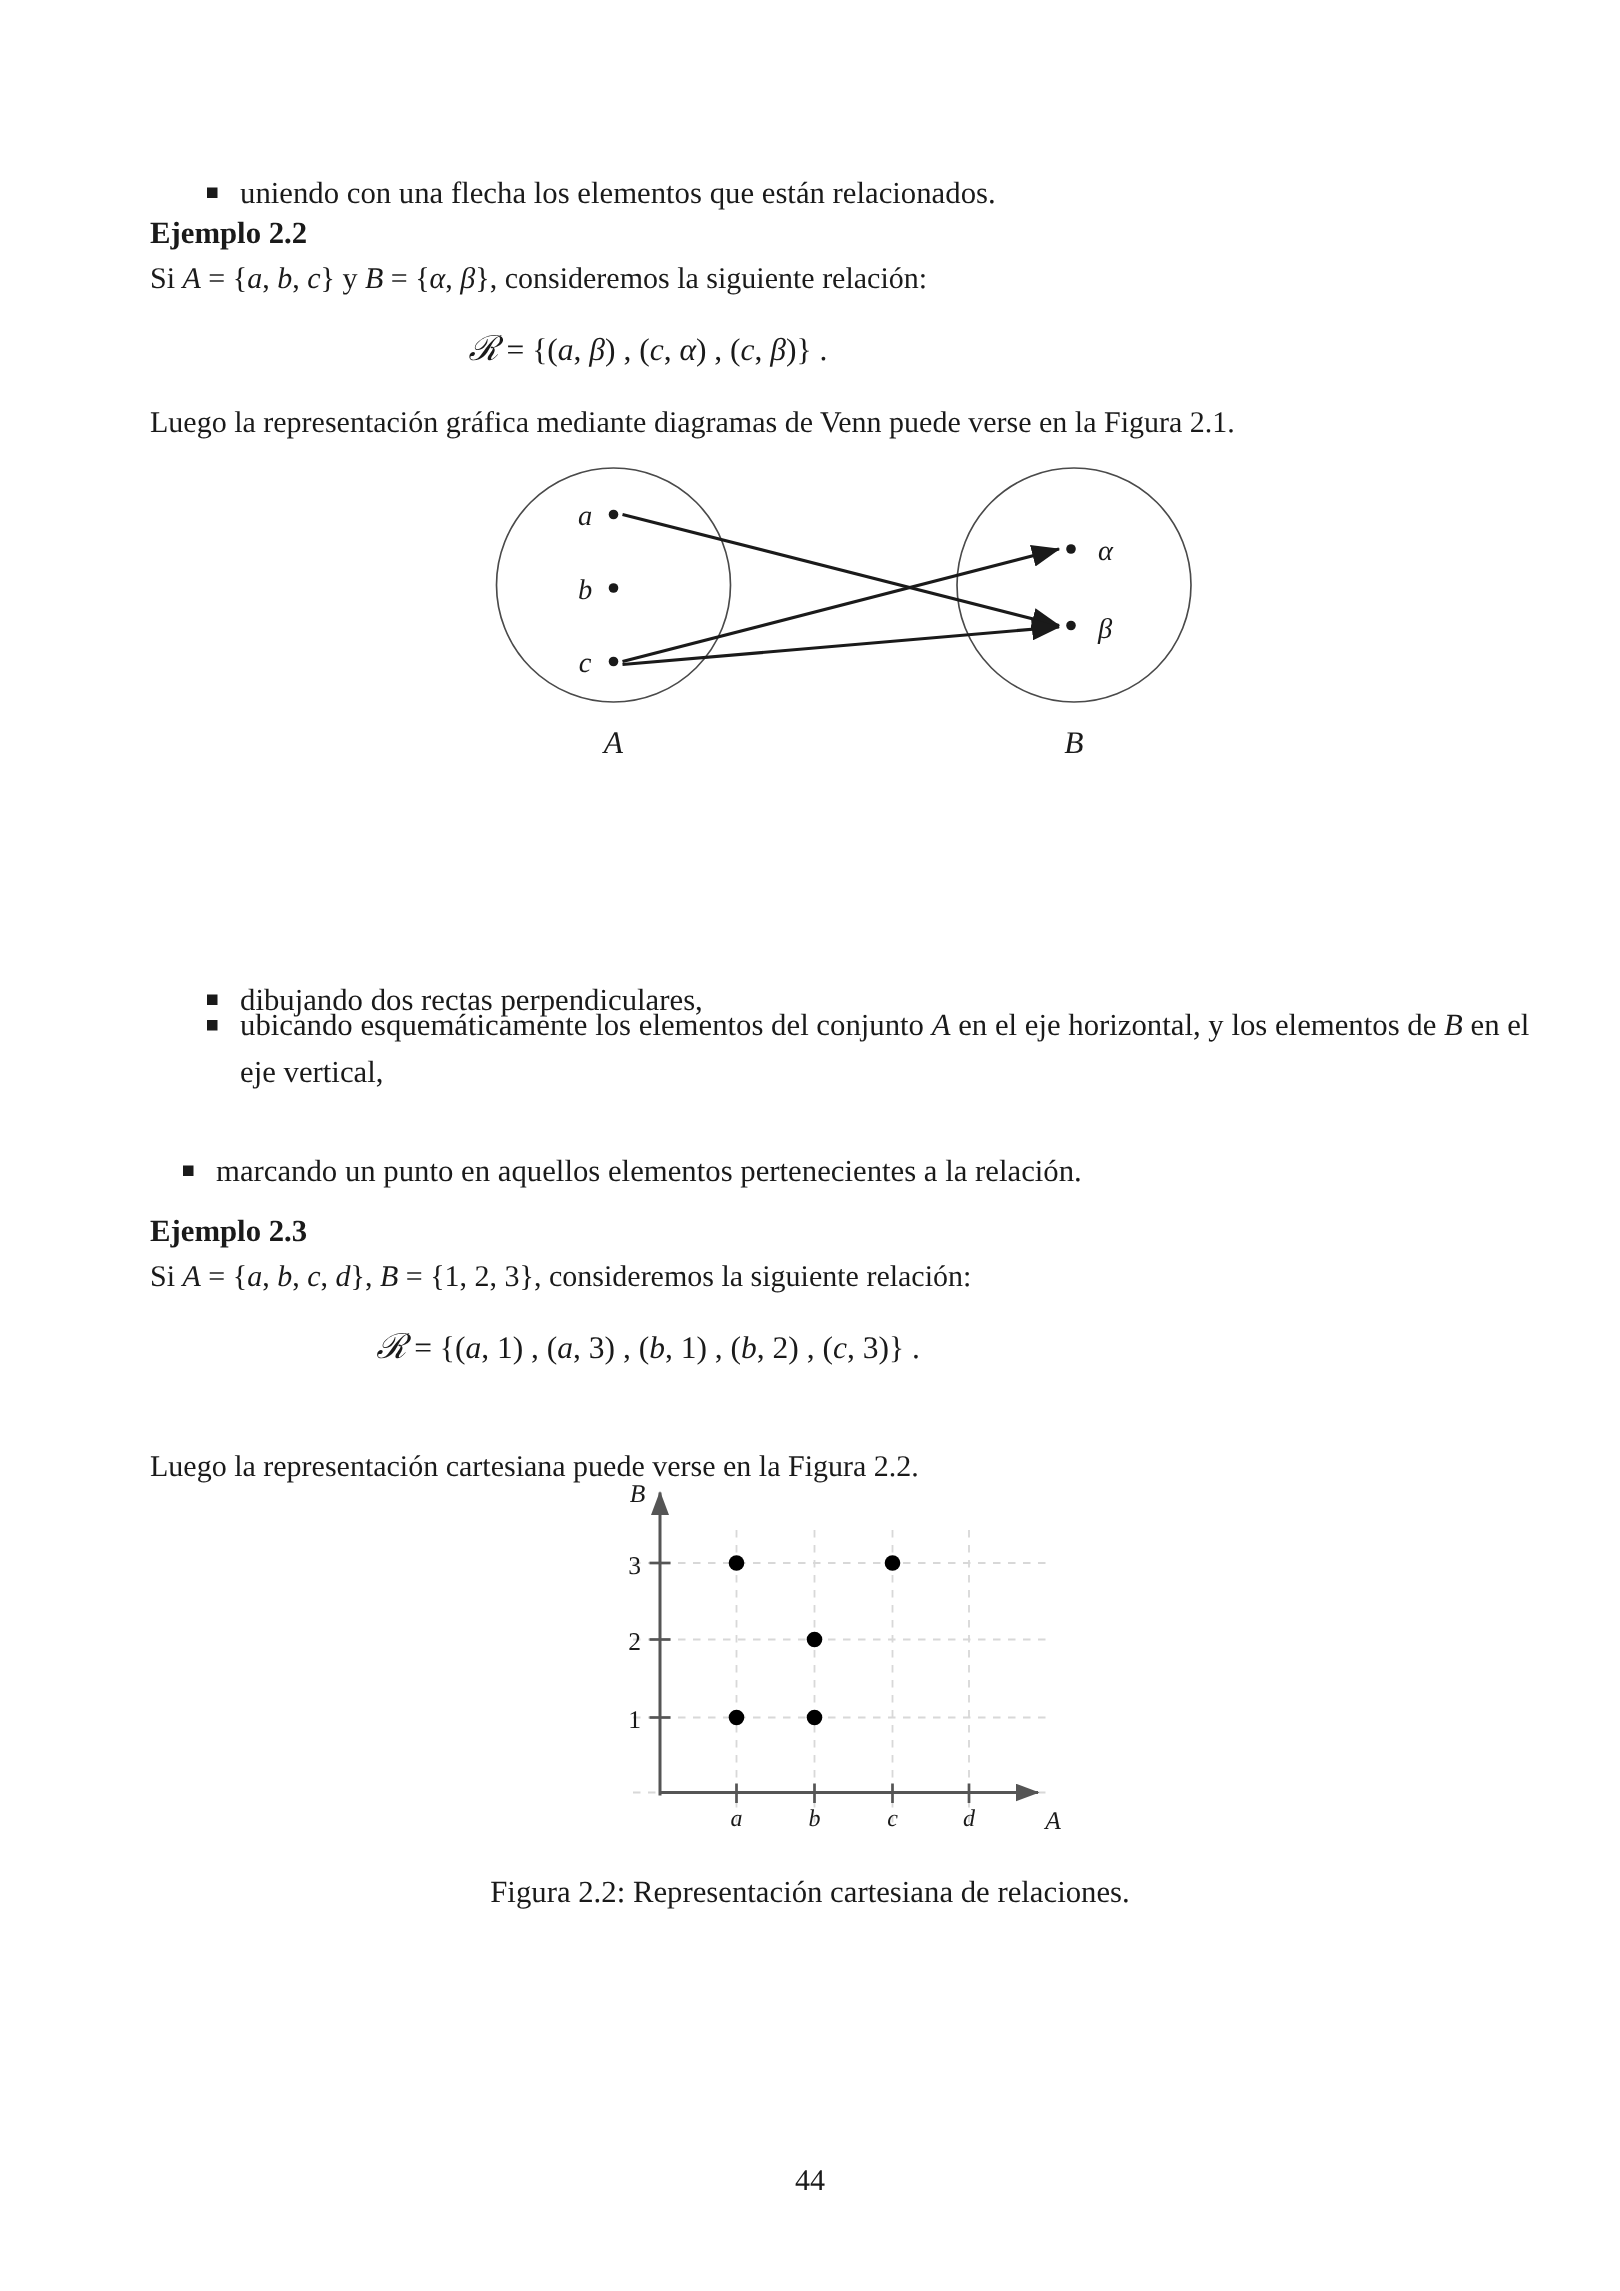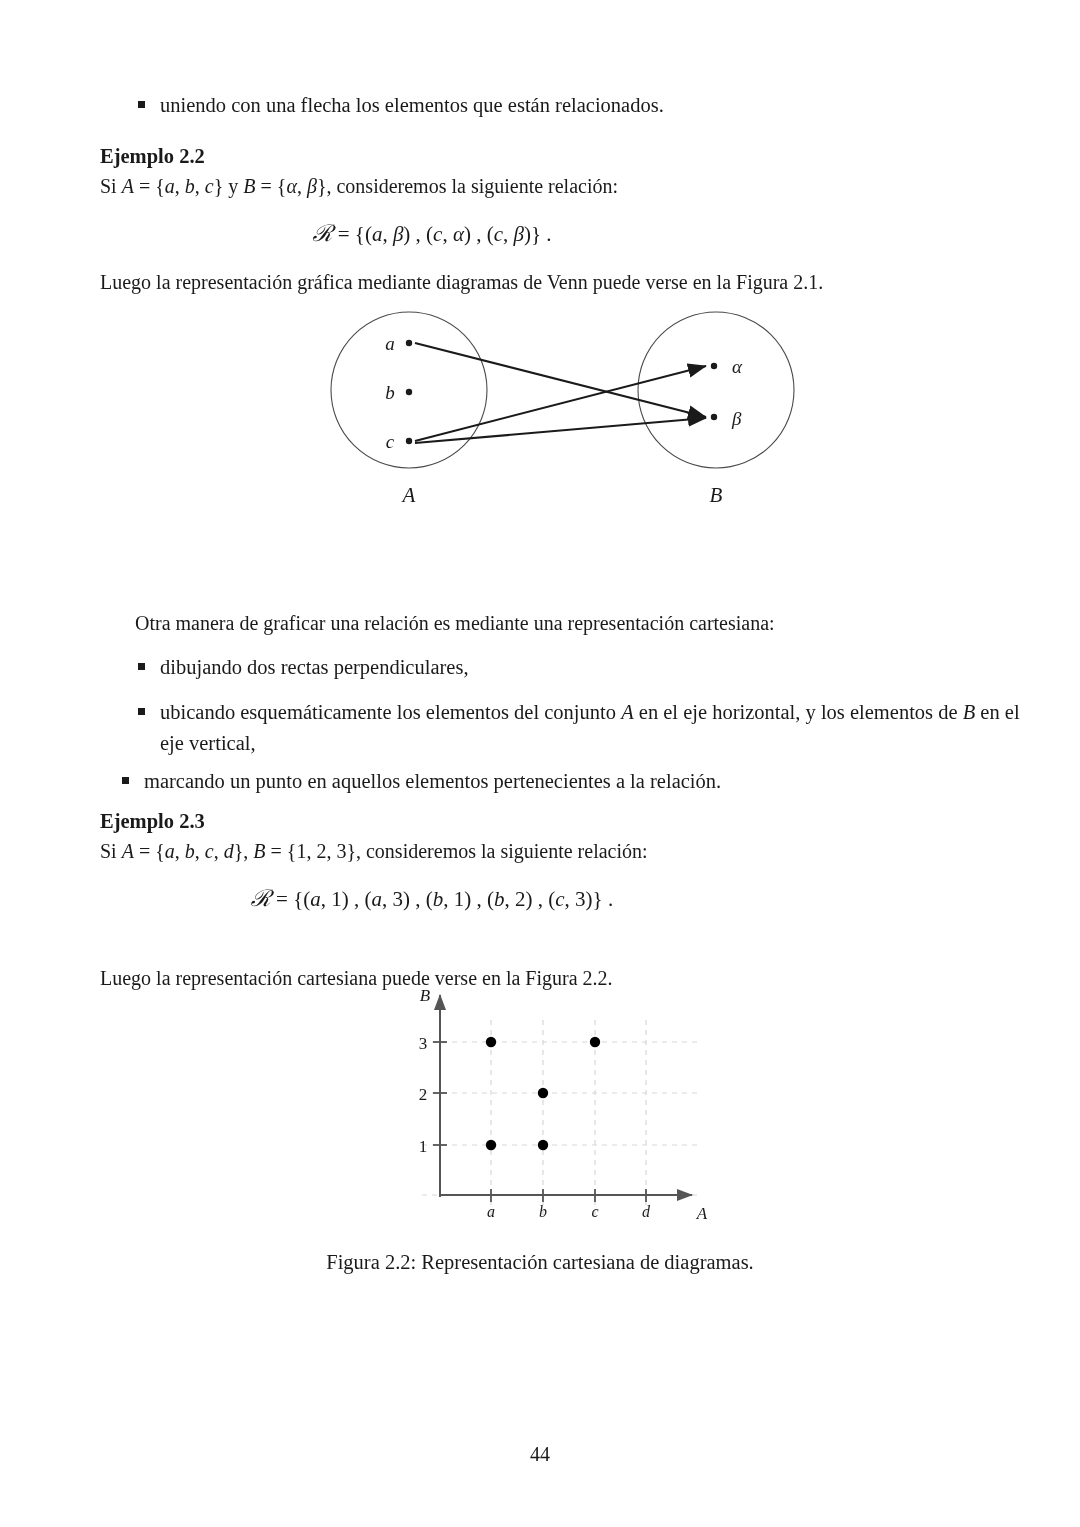--- a/index.html
+++ b/index.html
@@ -102,21 +102,21 @@
   .fig-label {
     font-family: "Liberation Serif", "DejaVu Serif", serif;
     font-style: italic;
   }
 </style>
 </head>
 <body>
 
 <div class="page">
 
-  <div class="bullet-row" style="left:138px; top:90px; width:840px;">
+  <div class="bullet-row" style="left:138px; top:114px; width:840px;">
     <span class="bullet-mark"></span>
     <span class="bullet-text">uniendo con una flecha los elementos que están relacionados.</span>
   </div>
 
   <div class="heading" style="left:100px; top:142px;">Ejemplo 2.2</div>
 
   <div class="para" style="left:100px; top:171px; width:900px;">Si <span class="mv">A</span> = {<span class="mv">a</span>, <span class="mv">b</span>, <span class="mv">c</span>} y <span class="mv">B</span> = {<span class="mv">α</span>, <span class="mv">β</span>}, consideremos la siguiente relación:</div>
 
   <div class="formula" style="left:0px; top:218px;"><span class="script-r">ℛ</span> = {(<span class="mv">a</span>, <span class="mv">β</span>) , (<span class="mv">c</span>, <span class="mv">α</span>) , (<span class="mv">c</span>, <span class="mv">β</span>)} .</div>
 
@@ -151,28 +151,27 @@
 
       <text class="fig-label" x="432" y="73" font-size="19" text-anchor="start" fill="#1a1a1a">α</text>
       <text class="fig-label" x="432" y="125" font-size="19" text-anchor="start" fill="#1a1a1a">β</text>
 
       <text class="fig-label" x="109" y="202" font-size="21" text-anchor="middle" fill="#1a1a1a">A</text>
       <text class="fig-label" x="416" y="202" font-size="21" text-anchor="middle" fill="#1a1a1a">B</text>
     </svg>
   </div>
 
 
-  <div class="para" style="left:135px; top:608px; width:860px;">Otra manera de graficar una relación es mediante una representación cartesiana:</div>
 
   <div class="bullet-row" style="left:138px; top:652px; width:840px;">
     <span class="bullet-mark"></span>
     <span class="bullet-text">dibujando dos rectas perpendiculares,</span>
   </div>
 
-  <div class="bullet-row" style="left:138px; top:697px; width:895px;">
+  <div class="bullet-row" style="left:138px; top:669px; width:895px;">
     <span class="bullet-mark"></span>
     <span class="bullet-text">ubicando esquemáticamente los elementos del conjunto <span class="mv">A</span> en el eje horizontal, y los elementos de <span class="mv">B</span> en el eje vertical,</span>
   </div>
 
   <div class="bullet-row" style="left:122px; top:766px; width:840px;">
     <span class="bullet-mark"></span>
     <span class="bullet-text">marcando un punto en aquellos elementos pertenecientes a la relación.</span>
   </div>
 
   <div class="heading" style="left:100px; top:807px;">Ejemplo 2.3</div>
@@ -234,17 +233,17 @@
       <text class="fig-label" x="302" y="244" font-size="17" text-anchor="middle" fill="#1a1a1a">A</text>
 
       <circle cx="91" cy="67" r="5.2" fill="#000000"></circle>
       <circle cx="195" cy="67" r="5.2" fill="#000000"></circle>
       <circle cx="143" cy="118" r="5.2" fill="#000000"></circle>
       <circle cx="91" cy="170" r="5.2" fill="#000000"></circle>
       <circle cx="143" cy="170" r="5.2" fill="#000000"></circle>
     </svg>
   </div>
 
-  <div class="caption" style="left:0px; top:1248px;">Figura 2.2: Representación cartesiana de diagramas.</div>
+  <div class="caption" style="left:0px; top:1248px;">Figura 2.2: Representación cartesiana de relaciones.</div>
 
   <div class="pageno" style="left:0px; top:1443px;">44</div>
 
 </div>
 
 </body></html>

